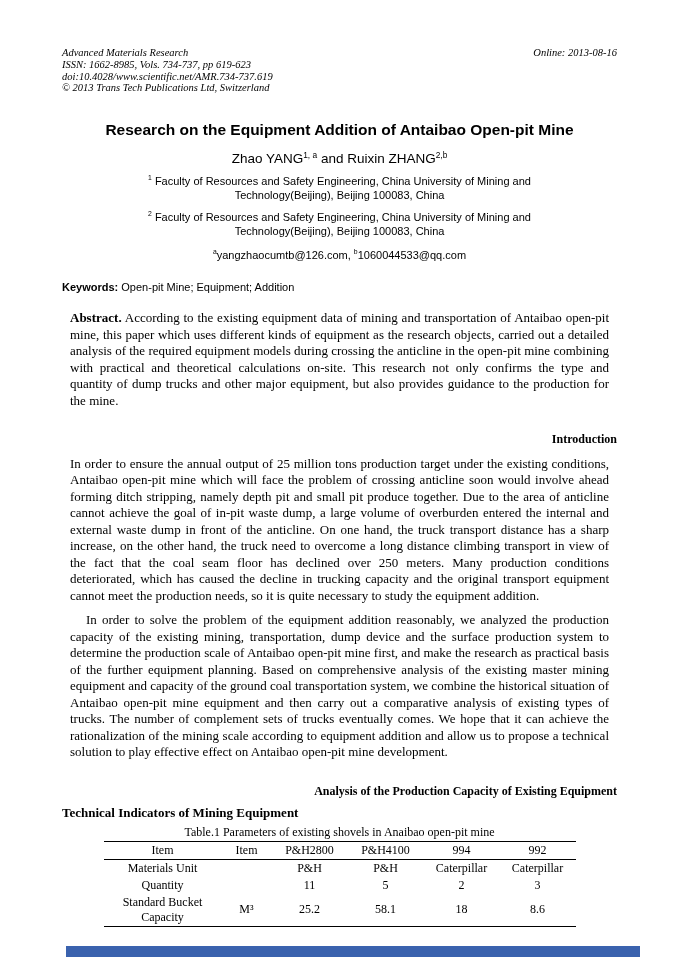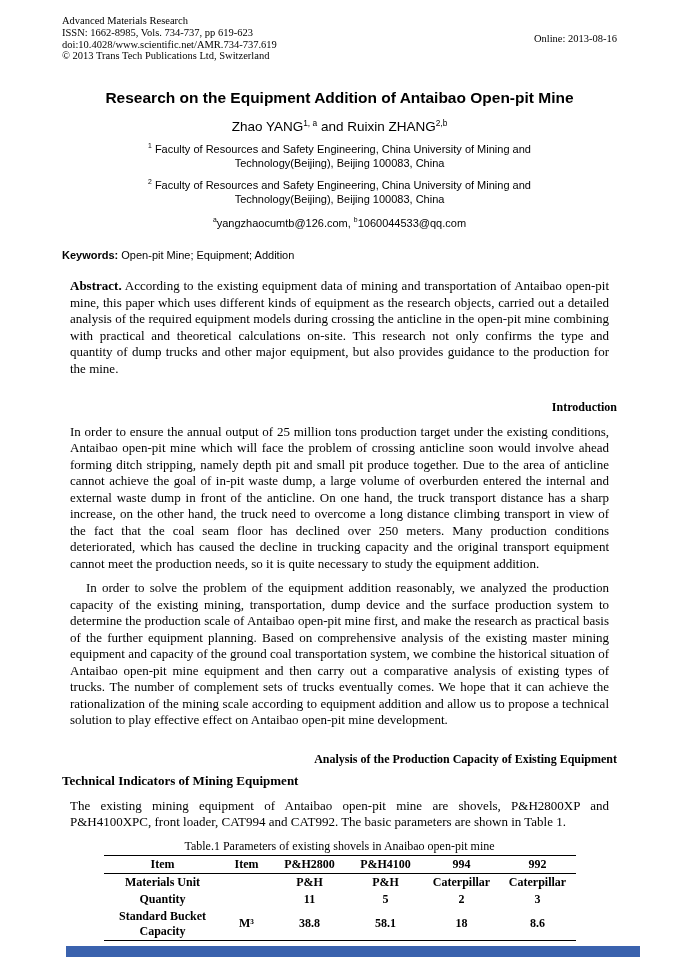--- a/index.html
+++ b/index.html
@@ -3,22 +3,22 @@
 <meta charset="utf-8">
 <style>
   html,body{margin:0;padding:0;}
   body{
     width:678px;height:959px;position:relative;overflow:hidden;
     background:#ffffff;color:#000;
     font-family:"Liberation Serif",serif;
   }
   .page{padding:15px 61px 0 62px;}
 
-  .pdf-header{display:flex;justify-content:space-between;align-items:center;
-    font-size:10.5px;line-height:11.8px;}
+  .pdf-header{display:flex;justify-content:space-between;align-items:flex-start;
+    font-style:italic;font-size:10.5px;line-height:11.8px;margin-top:32px;}
   .pdf-header-right{white-space:nowrap;}
 
   .title{font-family:"Liberation Sans",sans-serif;font-weight:bold;font-size:15.5px;
     text-align:center;margin:27px 0 4px 0;}
 
   .authors{font-family:"Liberation Sans",sans-serif;font-size:13.5px;text-align:center;margin-top:12px;}
   sup{font-size:0.62em;line-height:0;}
 
   .affil{font-family:"Liberation Sans",sans-serif;font-size:11px;line-height:13.5px;
     text-align:center;max-width:434px;margin:9px auto 0 auto;}
@@ -32,21 +32,21 @@
   .indent{text-indent:16px;}
 
   .h-section{font-size:12px;font-weight:bold;margin:22px 0 0 0;line-height:16.5px;text-align:right;}
   .h-sub{font-size:13px;font-weight:bold;margin:6px 0 0 0;line-height:16.5px;}
   .mt8{margin-top:8px;}
 
   .caption{font-size:12px;text-align:center;margin-top:3px;line-height:15px;}
 
   table.params{border-collapse:collapse;margin:1px auto 0 auto;font-size:12px;
     border-top:1px solid #000;border-bottom:1px solid #000;}
-  table.params th,table.params td{font-weight:bold;text-align:center;
+  table.params th,table.params td{font-weight:normal;text-align:center;
     padding:1px 4px;line-height:15px;vertical-align:middle;}
   table.params thead tr{border-bottom:1px solid #000;}
   .col-item{width:118px;}
   .col-unit{width:50px;}
   .col-val{width:76px;}
 
   .footer-bar{position:absolute;left:66px;bottom:2px;width:574px;height:11px;background:#3a62ae;}
 </style>
 </head>
 <body>
@@ -76,21 +76,20 @@
   <div class="keywords"><span class="bold">Keywords:</span> <span>Open-pit Mine; Equipment; Addition</span></div>
 
   <p class="body-p abstract"><span class="bold">Abstract.</span> <span>According to the existing equipment data of mining and transportation of Antaibao open-pit mine, this paper which uses different kinds of equipment as the research objects, carried out a detailed analysis of the required equipment models during crossing the anticline in the open-pit mine combining with practical and theoretical calculations on-site. This research not only confirms the type and quantity of dump trucks and other major equipment, but also provides guidance to the production for the mine.</span></p>
 
   <h2 class="h-section">Introduction</h2>
   <p class="body-p mt8">In order to ensure the annual output of 25 million tons production target under the existing conditions, Antaibao open-pit mine which will face the problem of crossing anticline soon would involve ahead forming ditch stripping, namely depth pit and small pit produce together. Due to the area of anticline cannot achieve the goal of in-pit waste dump, a large volume of overburden entered the internal and external waste dump in front of the anticline. On one hand, the truck transport distance has a sharp increase, on the other hand, the truck need to overcome a long distance climbing transport in view of the fact that the coal seam floor has declined over 250 meters. Many production conditions deteriorated, which has caused the decline in trucking capacity and the original transport equipment cannot meet the production needs, so it is quite necessary to study the equipment addition.</p>
   <p class="body-p indent">In order to solve the problem of the equipment addition reasonably, we analyzed the production capacity of the existing mining, transportation, dump device and the surface production system to determine the production scale of Antaibao open-pit mine first, and make the research as practical basis of the further equipment planning. Based on comprehensive analysis of the existing master mining equipment and capacity of the ground coal transportation system, we combine the historical situation of Antaibao open-pit mine equipment and then carry out a comparative analysis of existing types of trucks. The number of complement sets of trucks eventually comes. We hope that it can achieve the rationalization of the mining scale according to equipment addition and allow us to propose a technical solution to play effective effect on Antaibao open-pit mine development.</p>
 
   <h2 class="h-section">Analysis of the Production Capacity of Existing Equipment</h2>
   <h3 class="h-sub">Technical Indicators of Mining Equipment</h3>
-  <p class="body-p">The existing mining equipment of Antaibao open-pit mine are shovels, P&amp;H2800XP and P&amp;H4100XPC, front loader, CAT994 and CAT992. The basic parameters are shown in Table 1.</p>
 
   <div class="caption">Table.1 Parameters of existing shovels in Anaibao open-pit mine</div>
 
   <table class="params">
     <colgroup>
       <col class="col-item">
         <col class="col-unit">
         <col class="col-val">
         <col class="col-val">
         <col class="col-val">
@@ -119,21 +118,21 @@
         <td>Quantity</td>
         <td></td>
         <td>11</td>
         <td>5</td>
         <td>2</td>
         <td>3</td>
       </tr>
       <tr>
         <td>Standard Bucket Capacity</td>
         <td>M³</td>
-        <td>38.8</td>
+        <td>25.2</td>
         <td>58.1</td>
         <td>18</td>
         <td>8.6</td>
       </tr>
     </tbody>
   </table>
 
 </div>
 
 <div class="footer-bar"></div>

